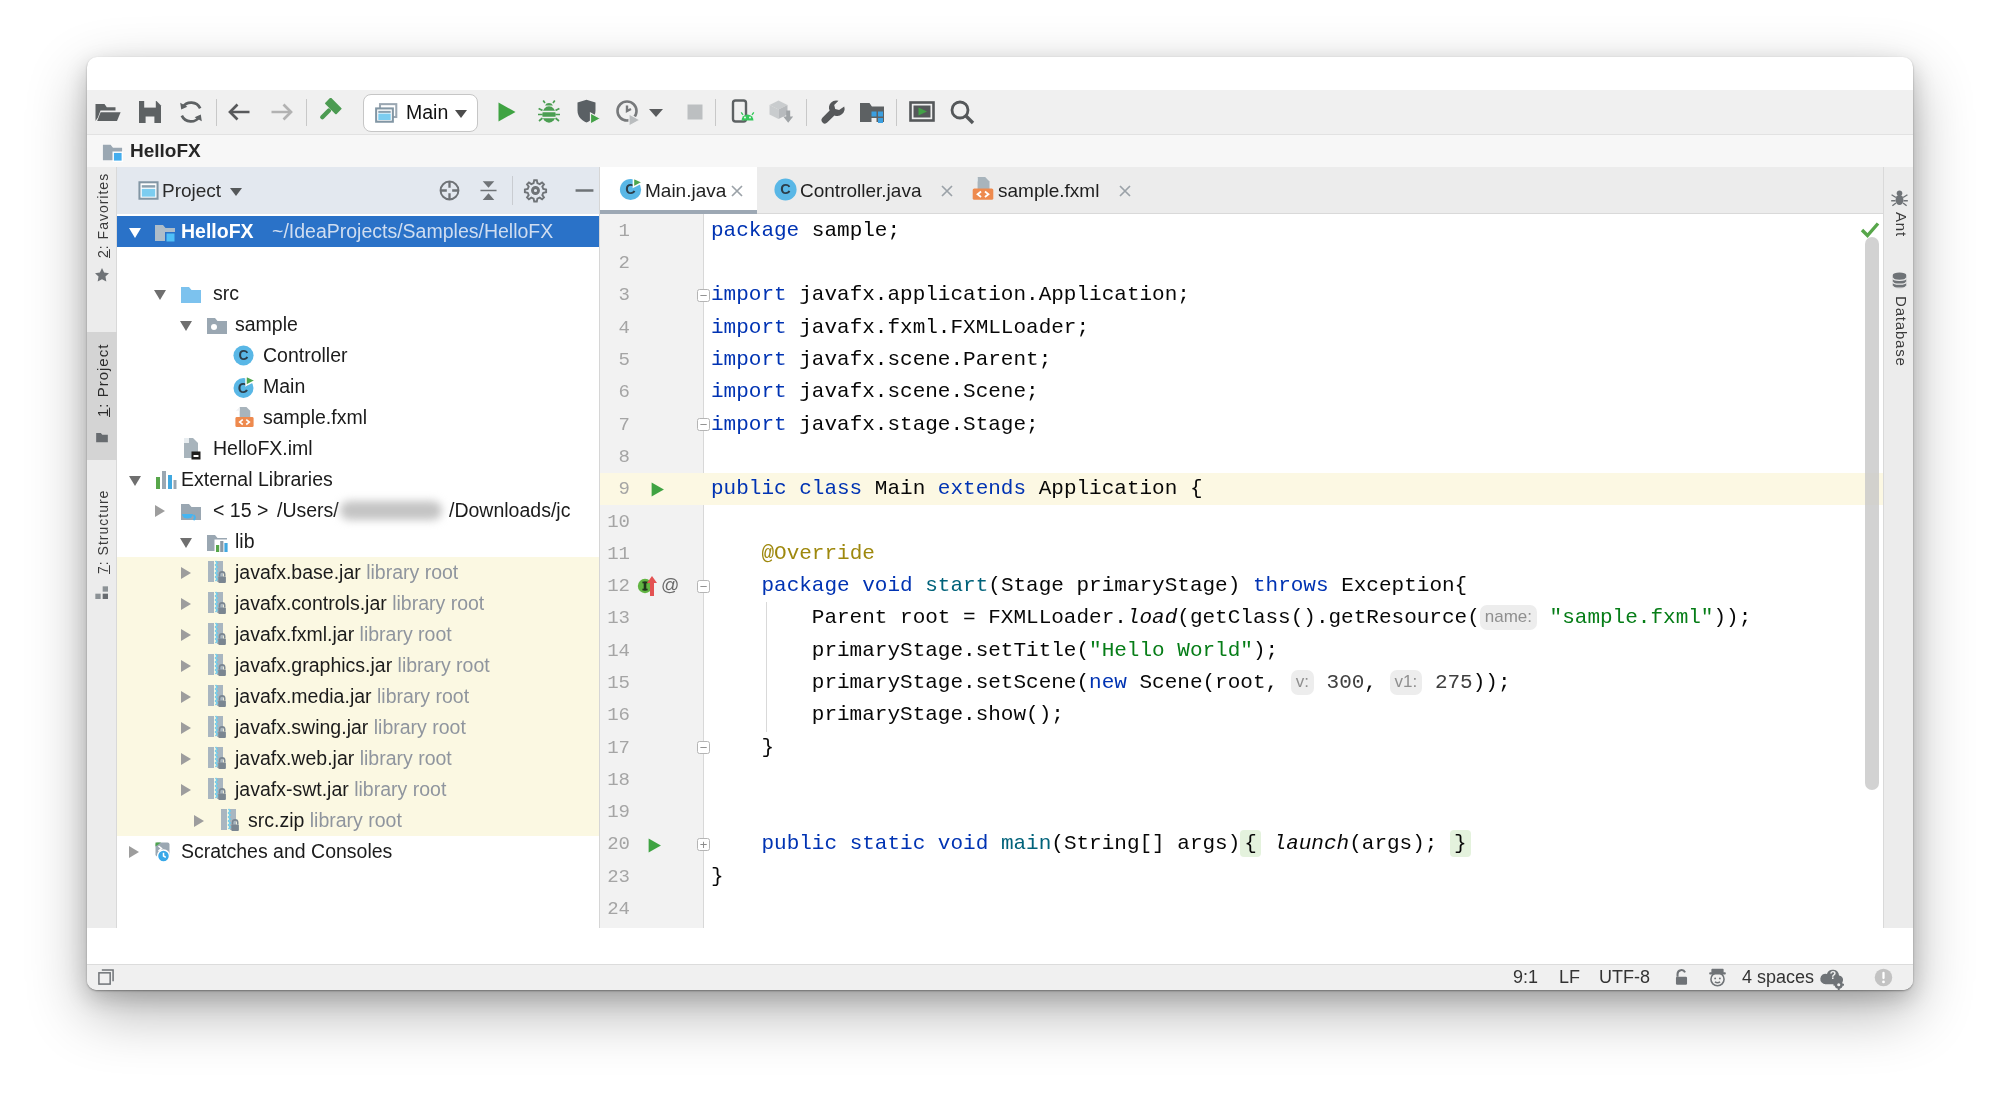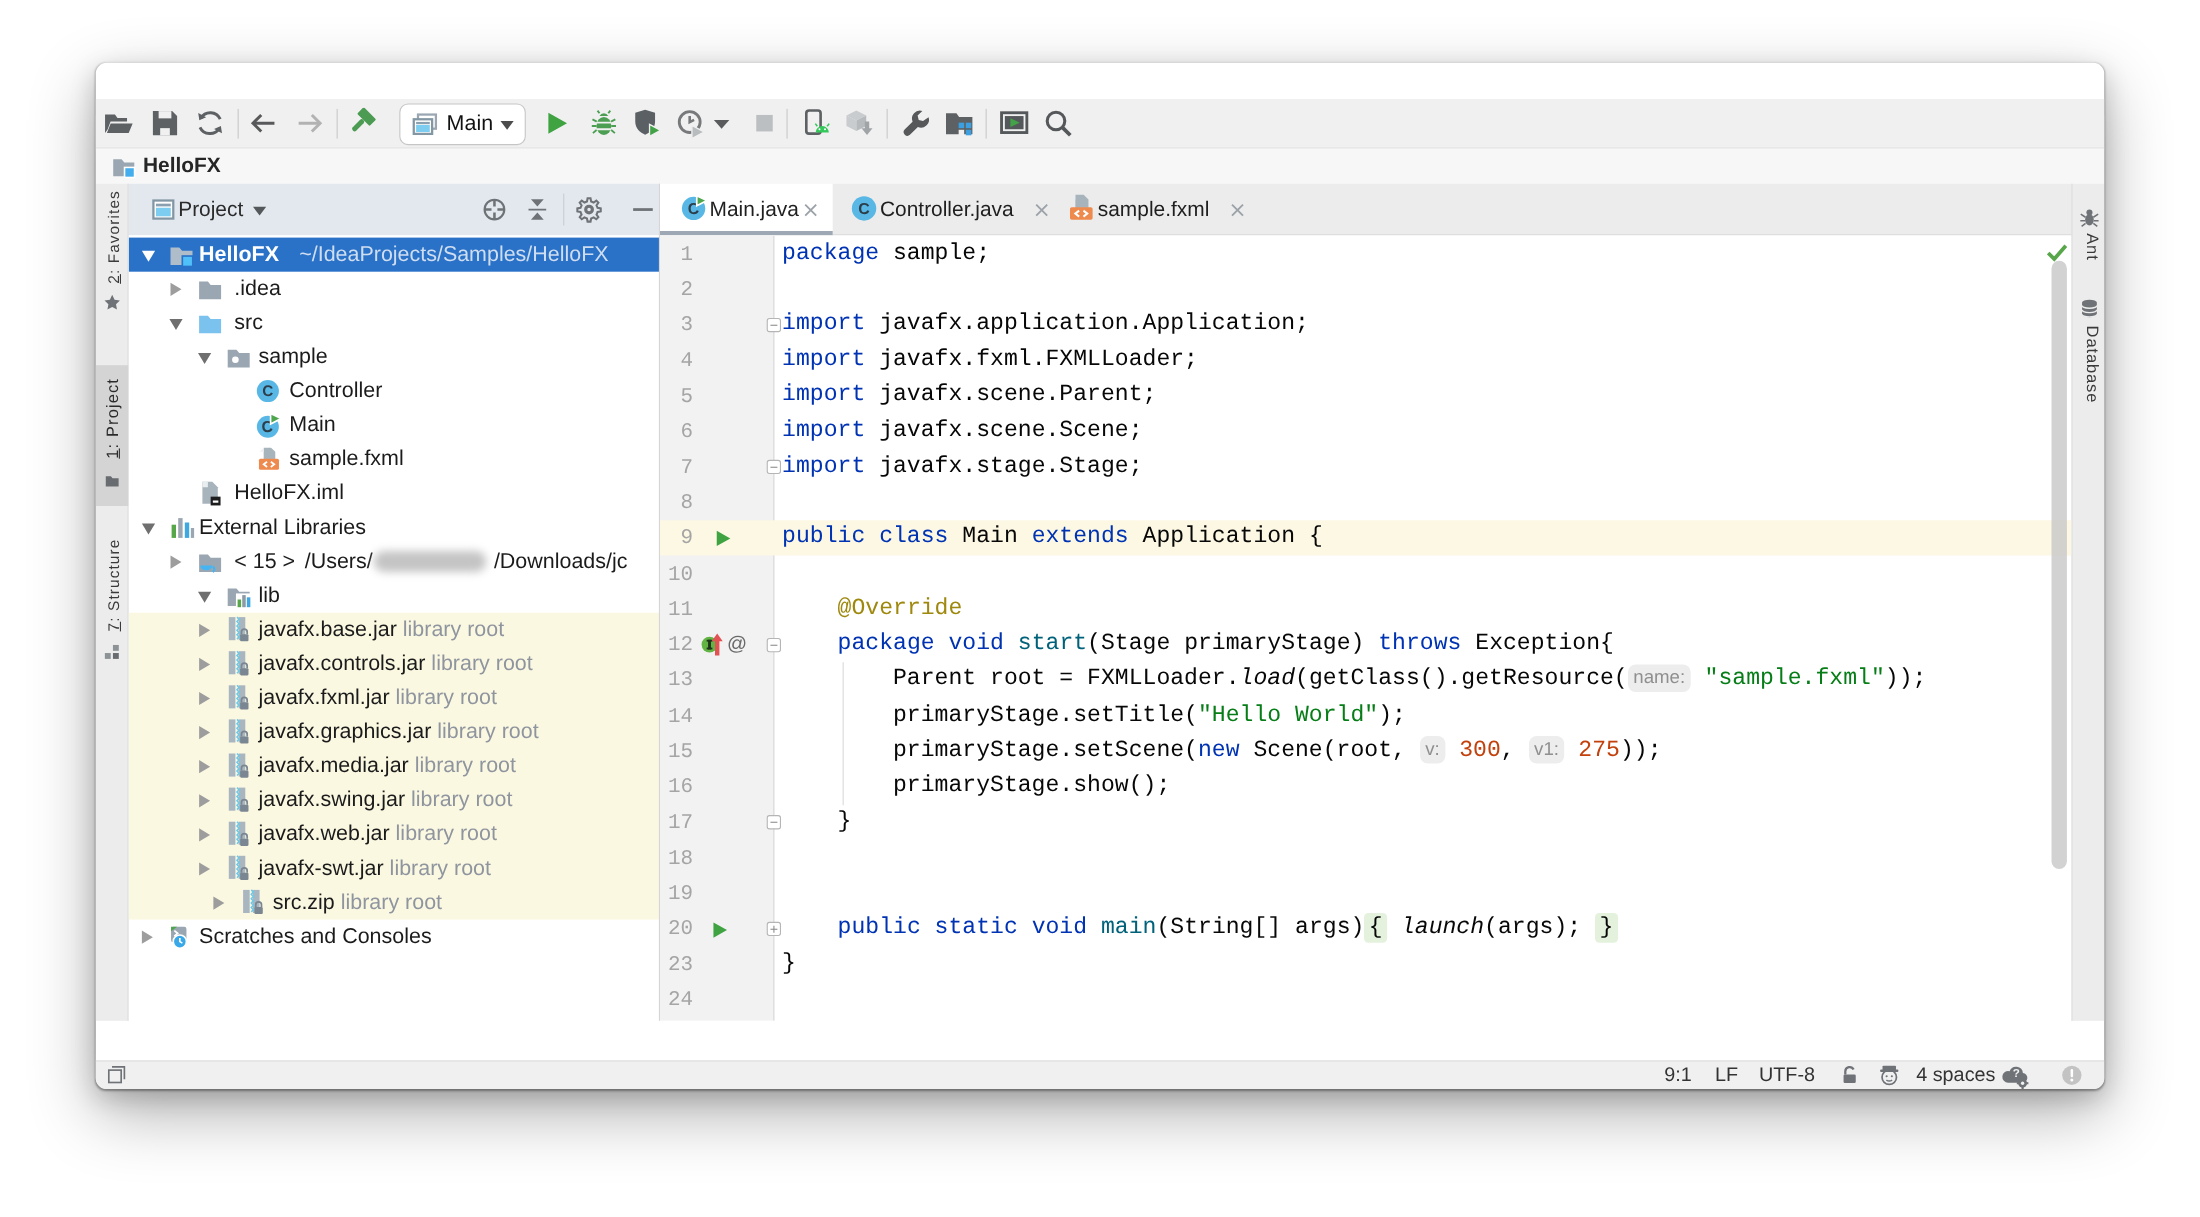--- a/index.html
+++ b/index.html
@@ -41,21 +41,21 @@
   .gray { color:#8f959e; }
   .arrow-c { position:absolute; top:9.5px; width:0; height:0; border-left:10px solid #9d9d9d; border-top:6.5px solid transparent; border-bottom:6.5px solid transparent; }
   .arrow-e { position:absolute; top:12px; width:0; height:0; border-top:10px solid #6f6f6f; border-left:6.5px solid transparent; border-right:6.5px solid transparent; }
   .ticn { position:absolute; }
   
   #editor { left:513px; top:157px; width:1283px; height:714px; background:#fff; overflow:hidden; }
   #gutter { position:absolute; left:0; top:0; width:104px; height:714px; background:#f2f2f2; border-right:1px solid #d8d8d8; }
   #caretline { position:absolute; left:0px; width:1283px; height:32px; background:#fcf8e3; }
   #code { position:absolute; left:111px; top:0.85px; font-family:"Liberation Mono", monospace; font-size:21px; line-height:32.3px; color:#070707; white-space:pre; }
   .k { color:#0033b3; } .ann { color:#9e880d; } .mth { color:#00627a; }
-  .im { font-style:italic; } .str { color:#067d17; } .num { color:#c2410c; }
+  .im { font-style:italic; } .str { color:#067d17; } .num { color:#404040; }
   .pill { display:inline-block; background:#ededed; color:#8f8f8f; font-size:17px; line-height:24px; height:25px; border-radius:7px; padding:0 5px; vertical-align:1px; font-family:"Liberation Sans",sans-serif; }
   .gb { background:#e4f2dd; border-radius:4px; padding:2px 4px; }
   .fold { position:absolute; left:97px; width:13px; height:13px; background:#fff; border:1px solid #b5b5b5; border-radius:2.5px; color:#8a8a8a; font-size:13px; line-height:11px; text-align:center; }
   
   #btoolbar { left:0; top:871px; width:1826px; height:36px; background:#f0f0f0; border-top:1px solid #d4d4d4; }
   #btoolbar span.t { position:absolute; top:0; height:36px; line-height:36px; font-size:18.5px; color:#2e2e2e; }
   #statusbar { left:0; top:907px; width:1826px; height:26px; background:#f0f0f0; border-top:1px solid #dcdcdc; }
   #statusbar span.t { position:absolute; top:0; height:26px; line-height:24px; font-size:18px; color:#333; }
 </style>
 </head>
@@ -283,27 +283,20 @@
   <div class="abs" id="tree">
     <div class="trow" style="top:2px;background:#2a72c8;">
       <span class="arrow-e" style="left:12px;border-top-color:#fff"></span>
       <svg class="ticn" style="left:36px;top:4px;width:24px;height:24px" viewBox="0 0 24 24">
             <path d="M2 21 V5 h8 l2.5 3 H22 V21 z" fill="#aebdc9"></path>
             <rect x="12" y="12" width="11" height="11" fill="#2a72c8"></rect>
             <rect x="13.5" y="13.5" width="8" height="8" fill="#4fc0f8"></rect>
           </svg>
       <span class="lbl" style="left:64px;color:#fff;font-weight:bold;">HelloFX</span>
       <span class="lbl" style="left:155px;color:#cfddf0;">~/IdeaProjects/Samples/HelloFX</span>
-    </div>
-    <div class="trow" style="top:33px;">
-      <span class="arrow-c" style="left:38px"></span>
-      <svg class="ticn" style="left:62px;top:4px;width:24px;height:24px" viewBox="0 0 24 24">
-            <path d="M2 21 V5 h8 l2.5 3 H22 V21 z" fill="#9aa7b2"></path>
-          </svg>
-      <span class="lbl" style="left:96px">.idea</span>
     </div>
     <div class="trow" style="top:64px;">
       <span class="arrow-e" style="left:37px"></span>
       <svg class="ticn" style="left:62px;top:4px;width:24px;height:24px" viewBox="0 0 24 24">
             <path d="M2 21 V5 h8 l2.5 3 H22 V21 z" fill="#7cc2ee"></path>
           </svg>
       <span class="lbl" style="left:96px">src</span>
     </div>
     <div class="trow" style="top:95px;">
       <span class="arrow-e" style="left:63px"></span>

